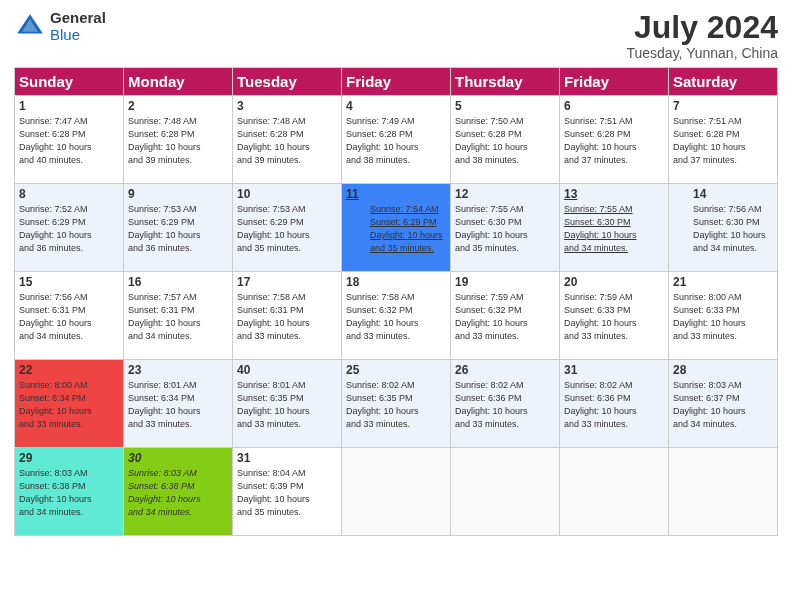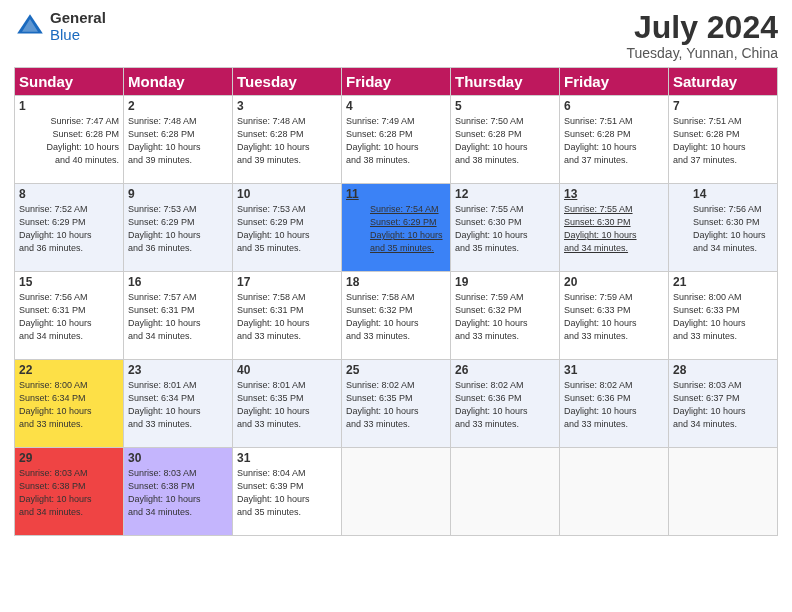--- a/index.html
+++ b/index.html
@@ -133,21 +133,21 @@
         <th>Friday</th>
         <th>Thursday</th>
         <th>Friday</th>
         <th>Saturday</th>
       </tr>
     </thead>
     <tbody id="calendar-body">
     <tr>
           <td style="background: rgb(255, 255, 255);">
             <span class="day-num">1</span>
-            <div class="day-info" style="white-space: pre-line; text-align: right;">Sunrise: 7:47 AM
+            <div class="day-info" style="white-space: pre-line;">Sunrise: 7:47 AM
 Sunset: 6:28 PM
 Daylight: 10 hours
 and 40 minutes.</div>
           </td>
           <td style="background: rgb(255, 255, 255);">
             <span class="day-num">2</span>
             <div class="day-info" style="white-space: pre-line;">Sunrise: 7:48 AM
 Sunset: 6:28 PM
 Daylight: 10 hours
 and 39 minutes.</div>
@@ -284,21 +284,21 @@
           </td>
           <td style="background: rgb(255, 255, 255);">
             <span class="day-num">21</span>
             <div class="day-info" style="white-space: pre-line;">Sunrise: 8:00 AM
 Sunset: 6:33 PM
 Daylight: 10 hours
 and 33 minutes.</div>
           </td>
         </tr>
         <tr>
-          <td style="background: #fde047; margin-top: 12px;">
+          <td style="background: #ef4444; margin-top: 12px;">
             <span class="day-num">22</span>
             <div class="day-info" style="white-space: pre-line;">Sunrise: 8:00 AM
 Sunset: 6:34 PM
 Daylight: 10 hours
 and 33 minutes.</div>
           </td>
           <td style="background: rgb(238, 242, 250);">
             <span class="day-num">23</span>
             <div class="day-info" style="white-space: pre-line;">Sunrise: 8:01 AM
 Sunset: 6:34 PM
@@ -335,28 +335,28 @@
           </td>
           <td style="background: rgb(238, 242, 250);">
             <span class="day-num">28</span>
             <div class="day-info" style="white-space: pre-line;">Sunrise: 8:03 AM
 Sunset: 6:37 PM
 Daylight: 10 hours
 and 34 minutes.</div>
           </td>
         </tr>
         <tr>
-          <td style="background: #ef4444;">
+          <td style="background: #5eead4;">
             <span class="day-num">29</span>
             <div class="day-info" style="white-space: pre-line;">Sunrise: 8:03 AM
 Sunset: 6:38 PM
 Daylight: 10 hours
 and 34 minutes.</div>
           </td>
-          <td style="background: #c4b5fd;">
+          <td style="background: #84cc16; font-style: italic;">
             <span class="day-num">30</span>
             <div class="day-info" style="white-space: pre-line;">Sunrise: 8:03 AM
 Sunset: 6:38 PM
 Daylight: 10 hours
 and 34 minutes.</div>
           </td>
           <td style="background: rgb(255, 255, 255);">
             <span class="day-num">31</span>
             <div class="day-info" style="white-space: pre-line;">Sunrise: 8:04 AM
 Sunset: 6:39 PM

